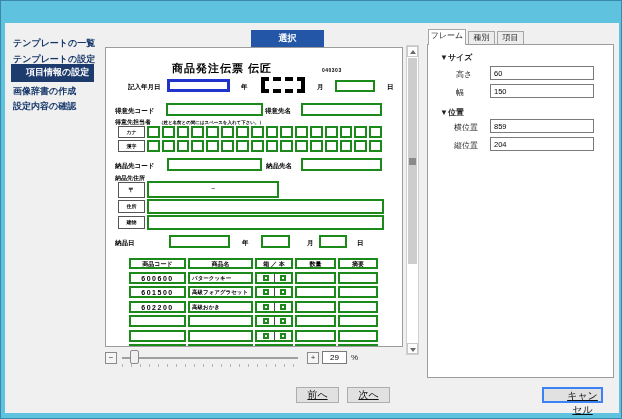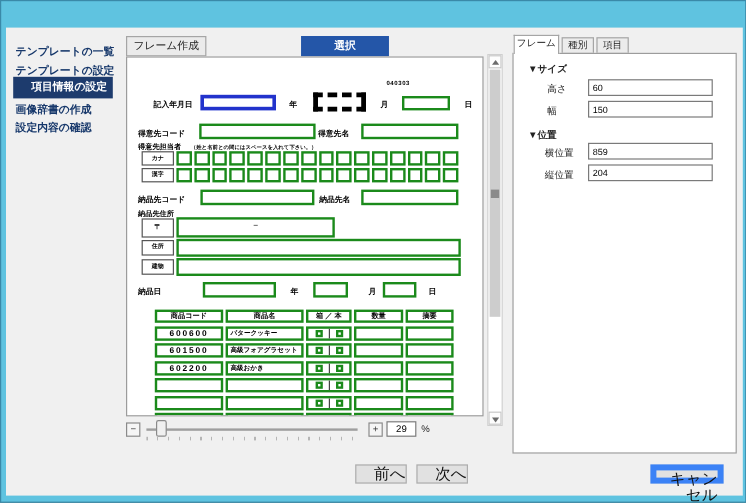--- a/index.html
+++ b/index.html
@@ -61,22 +61,22 @@
 
   
   .zbtn { position:absolute; width:12px; height:12px; background:#f5f5f5; border:1px solid #8a8a8a; font-size:8px; line-height:10px; text-align:center; color:#333; }
   .ztrack { position:absolute; left:121px; top:356px; width:176px; height:2px; background:#9f9f9f; }
   .zthumb { position:absolute; left:129px; top:349px; width:9px; height:14px; background:#f0f0f0; border:1px solid #8a8a8a; border-radius:2px; }
   .zticks { position:absolute; left:121px; top:363px; width:178px; height:3px; background:repeating-linear-gradient(90deg,#b5b5b5 0 1px,transparent 1px 9px); }
   .zval { position:absolute; left:321px; top:350px; width:25px; height:13px; background:#fff; border:1px solid #7a7a7a; font-size:8px; text-align:center; line-height:11px; }
   .zunit { position:absolute; left:350px; top:352px; font-size:8px; color:#222; }
 
   
-  .pbtn { position:absolute; height:16px; background:#e1e1e1; border:1px solid #adadad; font-size:13px; text-align:right; line-height:14px; color:#111; }
-  .pbtn.dark { border:5px solid #3b82f6; }
+  .pbtn { position:absolute; height:16px; background:#e1e1e1; border:1px solid #adadad; font-size:10px; text-align:center; line-height:14px; color:#111;text-decoration:underline; }
+  .pbtn.dark { border:2px solid #3b82f6;padding-left:20px; }
   .pbtn.disabled { color:#9a9a9a; border:1px solid #c6c6c6;margin-top:32px; }
 
   
   .rtab { position:absolute; height:14px; background:#ececec; border:1px solid #a5a5a5; font-size:8px; text-align:center; line-height:12px; color:#222; }
   .rtab.sel { height:16px; background:#fff; border-bottom:none; z-index:2; }
   .rpanel { position:absolute; left:426px; top:43px; width:187px; height:334px; background:#fff; border:1px solid #9c9c9c; }
   .sec-title { position:absolute; font-size:8px; color:#222; font-weight:bold; }
   .fld-lbl { position:absolute; font-size:8px; color:#222; }
   .fld-inp { position:absolute; width:104px; height:14px; background:#fff; border:1px solid #7a7a7a; font-size:7.5px; padding-left:3px; }
 </style>
@@ -87,25 +87,25 @@
 
 
   <div class="client"></div>
 
   <div class="side-item" style="top:52px">テンプレートの設定</div>
   <div class="side-item" style="top:36px">テンプレートの一覧</div>
   <div class="side-item sel" style="top:63px">項目情報の設定</div>
   <div class="side-item" style="top:84px">画像辞書の作成</div>
   <div class="side-item" style="top:99px">設定内容の確認</div>
 
-  <div class="ctab" style="left:104px;width:67px">フレーム作成</div>
   <div class="ctab sel" style="left:250px;width:73px">選択</div>
 
   <div class="doc">
     <div class="doc-inner">
+      <div class="doc-title">商品発注伝票 伝匠</div>
       <div class="doc-num">040303</div>
 
       <span class="lbl" style="left:22px;top:35px">記入年月日</span>
       <div class="bluebox" style="left:61px;top:31px;width:63px;height:13px"></div>
       <span class="lbl" style="left:135px;top:35px">年</span>
       <div class="selbox" style="left:155px;top:29px;width:44px;height:16px"></div>
       <span class="lbl" style="left:211px;top:35px">月</span>
       <div class="gbox" style="left:229px;top:32px;width:40px;height:12px"></div>
       <span class="lbl" style="left:281px;top:35px">日</span>
 

